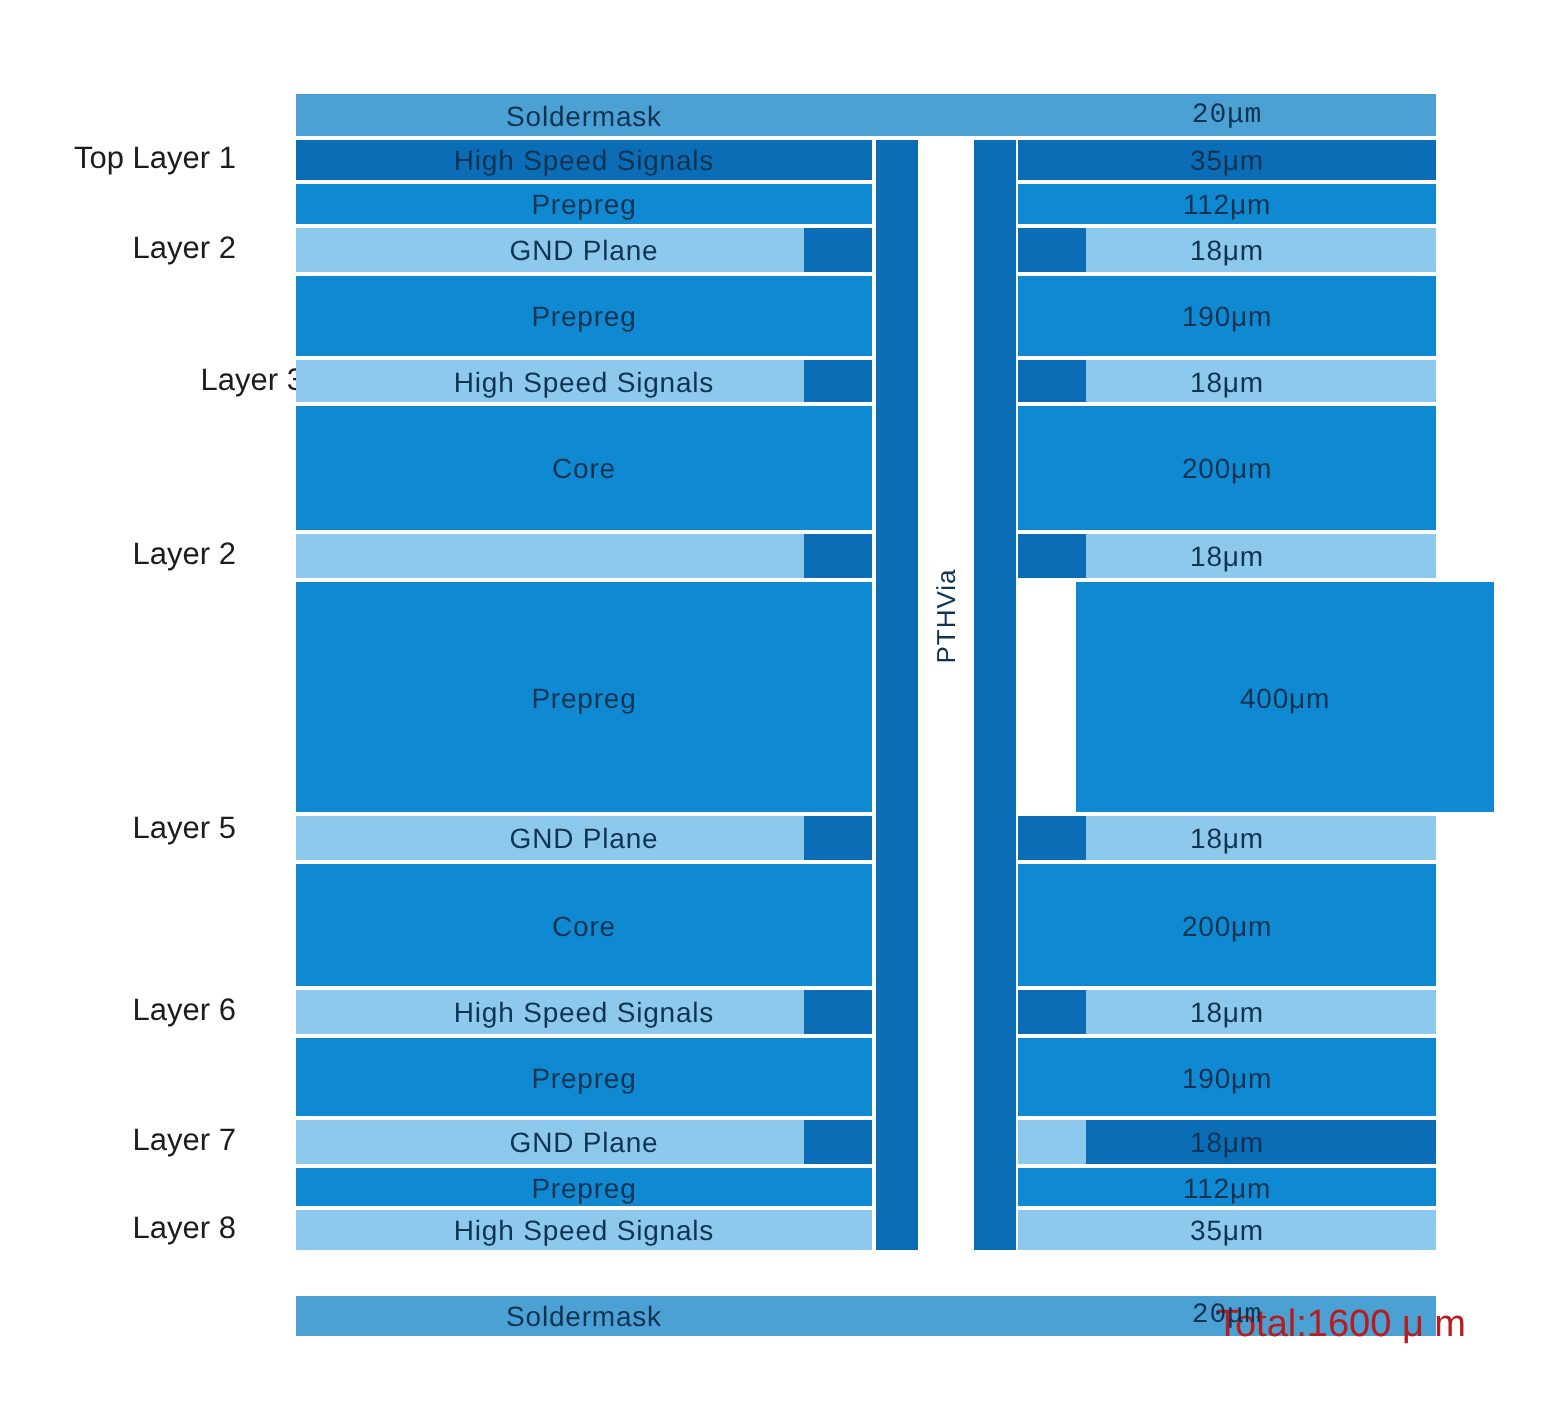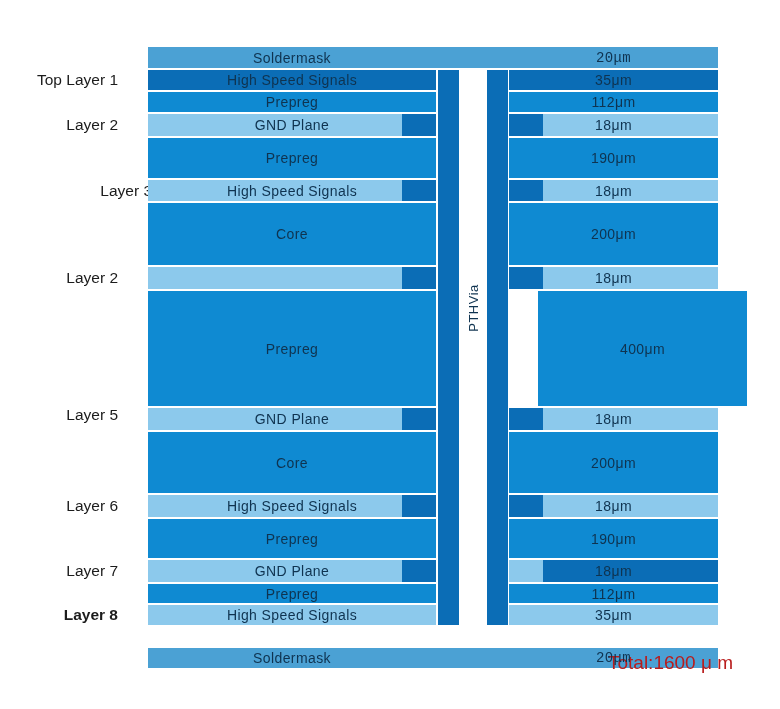--- a/index.html
+++ b/index.html
@@ -182,21 +182,21 @@
       <div class="bar kind-dark" style="left: 509px; width: 209px; top: 560px; height: 22px;">
         <div class="pad pad-light pad-left"></div>
         <span class="txt">18μm</span>
       </div>
       <div class="bar kind-medium" style="left: 148px; width: 288px; top: 584px; height: 19px;">
         <span class="txt">Prepreg</span>
       </div>
       <div class="bar kind-medium" style="left: 509px; width: 209px; top: 584px; height: 19px;">
         <span class="txt">112μm</span>
       </div>
-      <div class="row-label" style="top: 605px; height: 20px; font-weight: bold;">Layer 8</div>
+      <div class="row-label" style="top: 605px; height: 20px;">Layer 8</div>
       <div class="bar kind-light" style="left: 148px; width: 288px; top: 605px; height: 20px;">
         <span class="txt">High Speed Signals</span>
       </div>
       <div class="bar kind-light" style="left: 509px; width: 209px; top: 605px; height: 20px;">
         <span class="txt">35μm</span>
       </div>
       <div class="bar full-span kind-soldermask" style="left: 148px; width: 570px; top: 627px; height: 20px;">
         <div class="seg seg-left">
           <span class="txt">Soldermask</span>
         </div>

